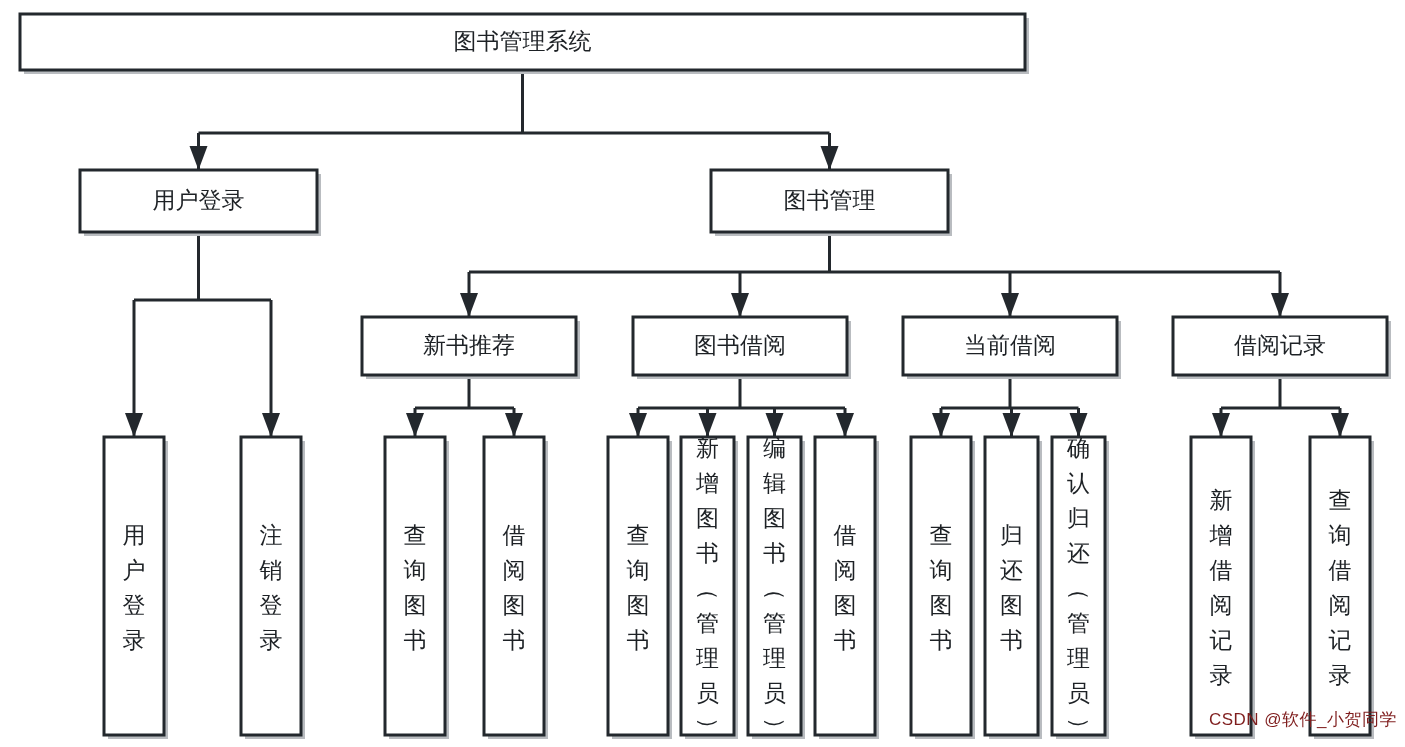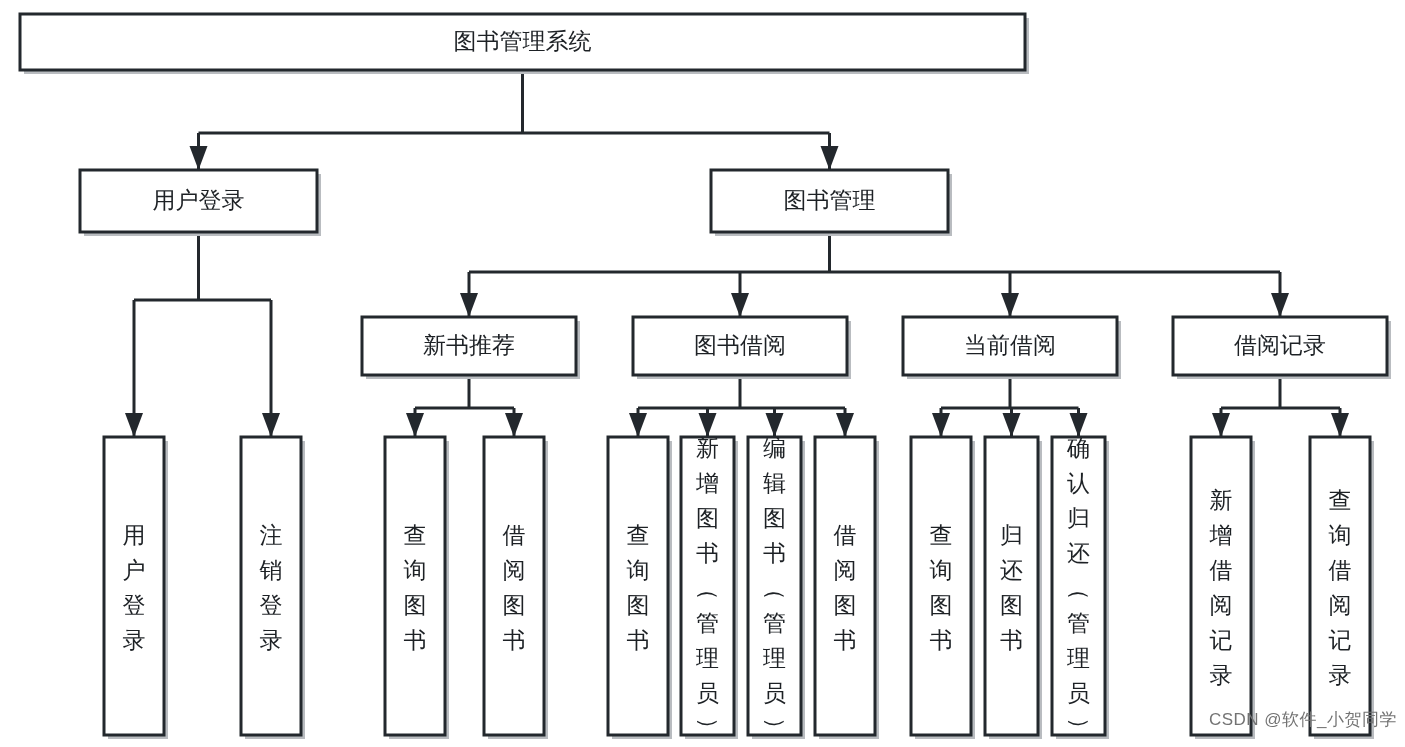--- a/index.html
+++ b/index.html
@@ -57,21 +57,21 @@
     fill: #1d2125;
     font-size: 23px;
     text-anchor: middle;
   }
   .watermark {
     position: absolute;
     right: 8px;
     bottom: 4px;
     font-family: "Liberation Sans", "DejaVu Sans", sans-serif;
     font-size: 17px;
-    color: #737373;
+    color: #7f1d1d;
     white-space: nowrap;
     letter-spacing: 0.5px;
   }
 </style>
 </head>
 <body>
 
 <div id="diagram-root">
   <svg class="flow" viewBox="0 0 1405 747" xmlns="http://www.w3.org/2000/svg">
     <g id="connector-layer">

